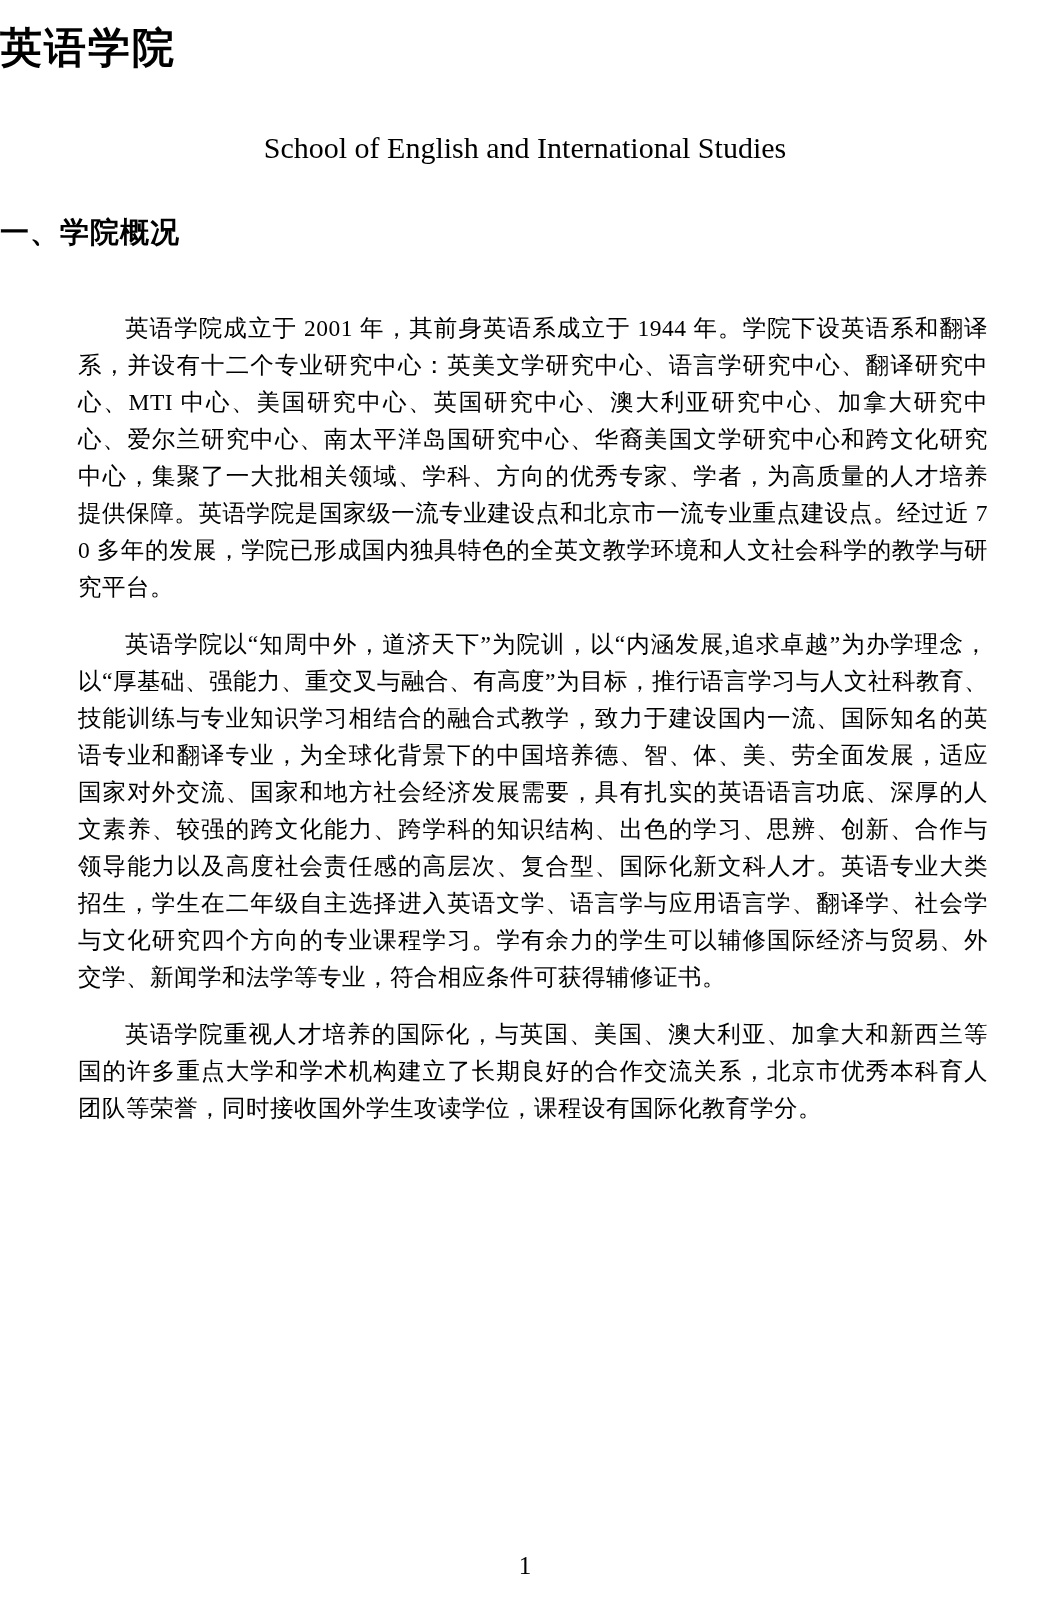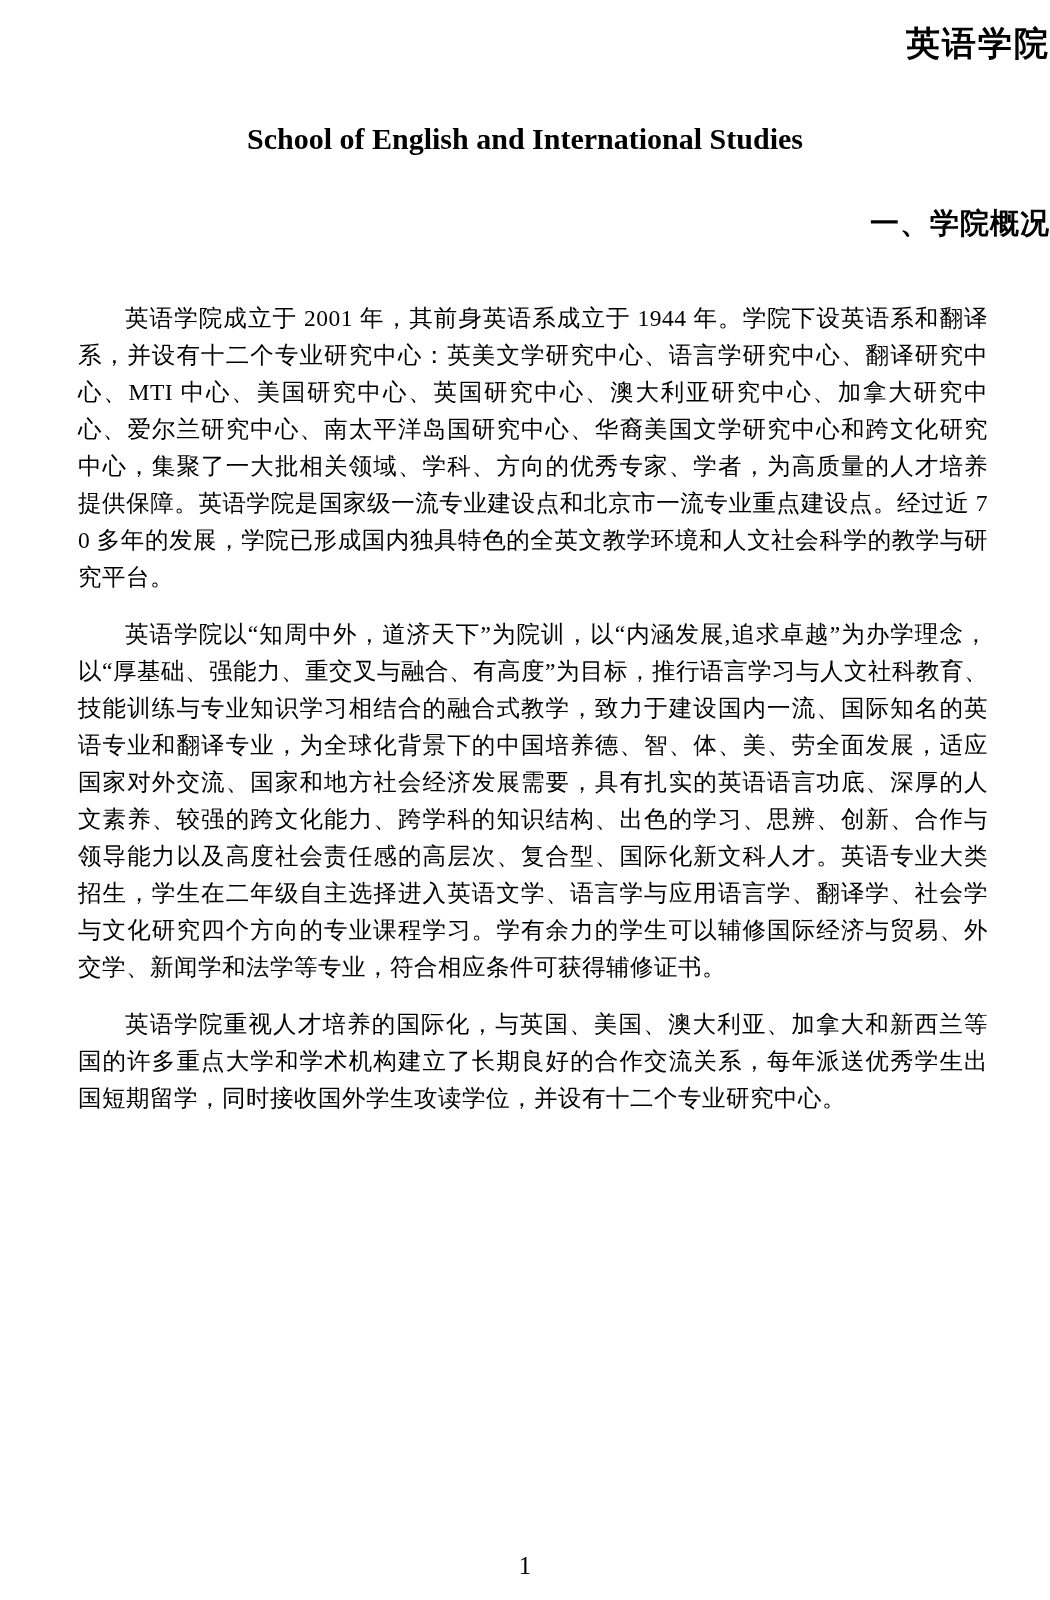--- a/index.html
+++ b/index.html
@@ -17,38 +17,38 @@
   }
   .page {
     width: 1050px;
     height: 1600px;
     position: relative;
     background: #ffffff;
   }
   .title-cn {
     margin: 0;
     padding-top: 24px;
-    text-align: right;
-    font-size: 34px;
+    text-align: left;
+    font-size: 42px;
     line-height: 1.15;
     font-weight: bold;
     letter-spacing: 2px;
     font-family: "Liberation Serif", "DejaVu Serif", serif;
   }
   .title-en {
     margin: 58px 0 0 0;
     text-align: center;
     font-size: 30px;
     line-height: 1.2;
-    font-weight: bold;
+    font-weight: normal;
     font-family: "Liberation Serif", "DejaVu Serif", serif;
   }
   .section-heading {
     margin: 50px 0 12px 0;
-    text-align: right;
+    text-align: left;
     font-size: 29px;
     line-height: 1.15;
     font-weight: bold;
     letter-spacing: 1px;
     font-family: "Liberation Serif", "DejaVu Serif", serif;
   }
   .body-text {
     margin: 60px 62px 0 78px;
   }
   .body-text p {
@@ -78,18 +78,18 @@
 
   <h1 class="title-cn">英语学院</h1>
 
   <h2 class="title-en">School of English and International Studies</h2>
 
   <h3 class="section-heading">一、学院概况</h3>
 
   <div class="body-text">
     <p>英语学院成立于 2001 年，其前身英语系成立于 1944 年。学院下设英语系和翻译系，并设有十二个专业研究中心：英美文学研究中心、语言学研究中心、翻译研究中心、MTI 中心、美国研究中心、英国研究中心、澳大利亚研究中心、加拿大研究中心、爱尔兰研究中心、南太平洋岛国研究中心、华裔美国文学研究中心和跨文化研究中心，集聚了一大批相关领域、学科、方向的优秀专家、学者，为高质量的人才培养提供保障。英语学院是国家级一流专业建设点和北京市一流专业重点建设点。经过近 70 多年的发展，学院已形成国内独具特色的全英文教学环境和人文社会科学的教学与研究平台。</p>
     <p>英语学院以“知周中外，道济天下”为院训，以“内涵发展,追求卓越”为办学理念，以“厚基础、强能力、重交叉与融合、有高度”为目标，推行语言学习与人文社科教育、技能训练与专业知识学习相结合的融合式教学，致力于建设国内一流、国际知名的英语专业和翻译专业，为全球化背景下的中国培养德、智、体、美、劳全面发展，适应国家对外交流、国家和地方社会经济发展需要，具有扎实的英语语言功底、深厚的人文素养、较强的跨文化能力、跨学科的知识结构、出色的学习、思辨、创新、合作与领导能力以及高度社会责任感的高层次、复合型、国际化新文科人才。英语专业大类招生，学生在二年级自主选择进入英语文学、语言学与应用语言学、翻译学、社会学与文化研究四个方向的专业课程学习。学有余力的学生可以辅修国际经济与贸易、外交学、新闻学和法学等专业，符合相应条件可获得辅修证书。</p>
-    <p>英语学院重视人才培养的国际化，与英国、美国、澳大利亚、加拿大和新西兰等国的许多重点大学和学术机构建立了长期良好的合作交流关系，每年派送优秀学生出国短期留学，同时接收国外学生攻读学位，并设有十二个专业研究中心。</p>
+    <p>英语学院重视人才培养的国际化，与英国、美国、澳大利亚、加拿大和新西兰等国的许多重点大学和学术机构建立了长期良好的合作交流关系，北京市优秀本科育人团队等荣誉，同时接收国外学生攻读学位，课程设有国际化教育学分。</p>
   </div>
 
   <div class="page-number">1</div>
 
 </div>
 
 </body></html>

